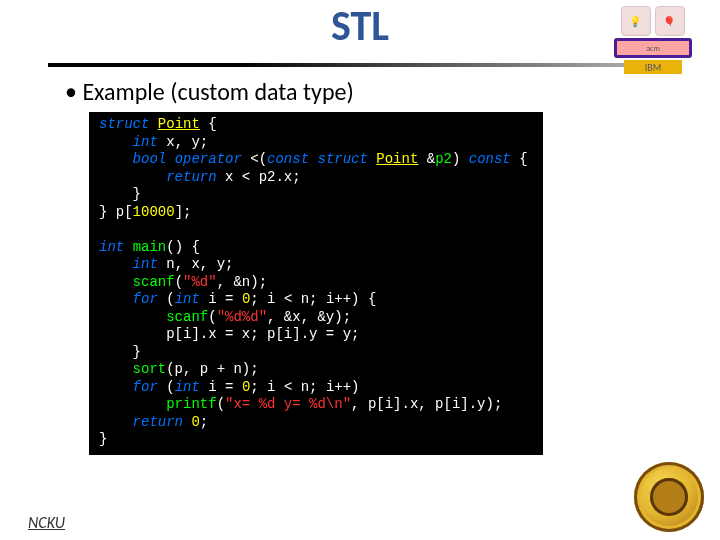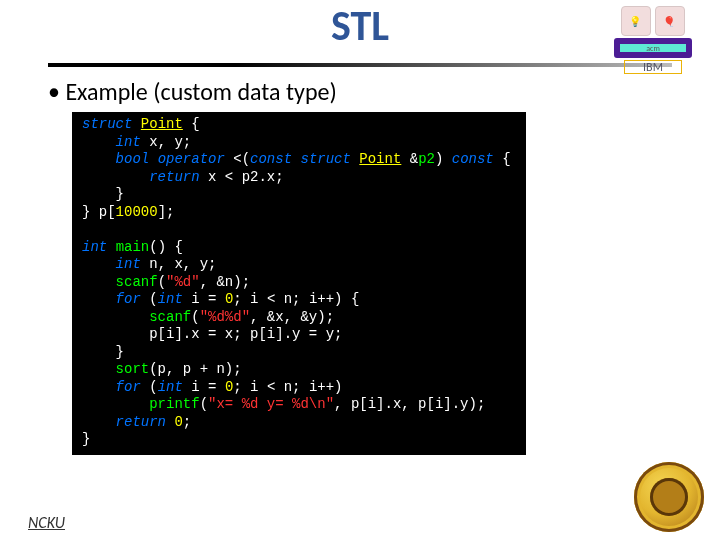--- a/index.html
+++ b/index.html
@@ -26,32 +26,32 @@
     display: flex; flex-direction: column; align-items: center; gap: 2px;
   }
   .logos-top .row { display:flex; gap:4px; align-items:center; }
   .logo-box {
     width: 30px; height: 30px; border-radius: 4px;
     background: #f2dddd; border: 1px solid #d8c6c6;
     display:flex; align-items:center; justify-content:center;
     font-size: 10px;
   }
   .logo-strip {
-    width: 78px; height:20px; border:6px solid #4c1d95; border-radius:3px;
-    background:#5eead4; display:flex; align-items:center; justify-content:center;
+    width: 78px; height:20px; border:3px solid #4c1d95; border-radius:3px;
+    background:#fca5a5; display:flex; align-items:center; justify-content:center;
     font-size:8px; color:#555;
   }
-  .ibm { width:58px; height:14px; font-size:12px; color:#556; border:1px solid #eab308; display:flex;align-items:center;justify-content:center;}
+  .ibm { width:58px; height:14px; font-size:10px; color:#556; border:7px solid #eab308; display:flex;align-items:center;justify-content:center;}
   .rule-bar {
     margin: 12px 48px 0 48px;
     height: 4px;
     background: linear-gradient(to right, #000 0%, #000 30%, #bbb 100%);
   }
   .content {
-    padding: 10px 52px 0 48px;
+    padding: 10px 52px 0 65px;
   }
   .bullet-row {
     font-size: 24px;
     color: #000;
     margin-bottom: 6px;
   }
   .code-block {
     margin-left: 24px;
     width: 454px;
     background: #000;

